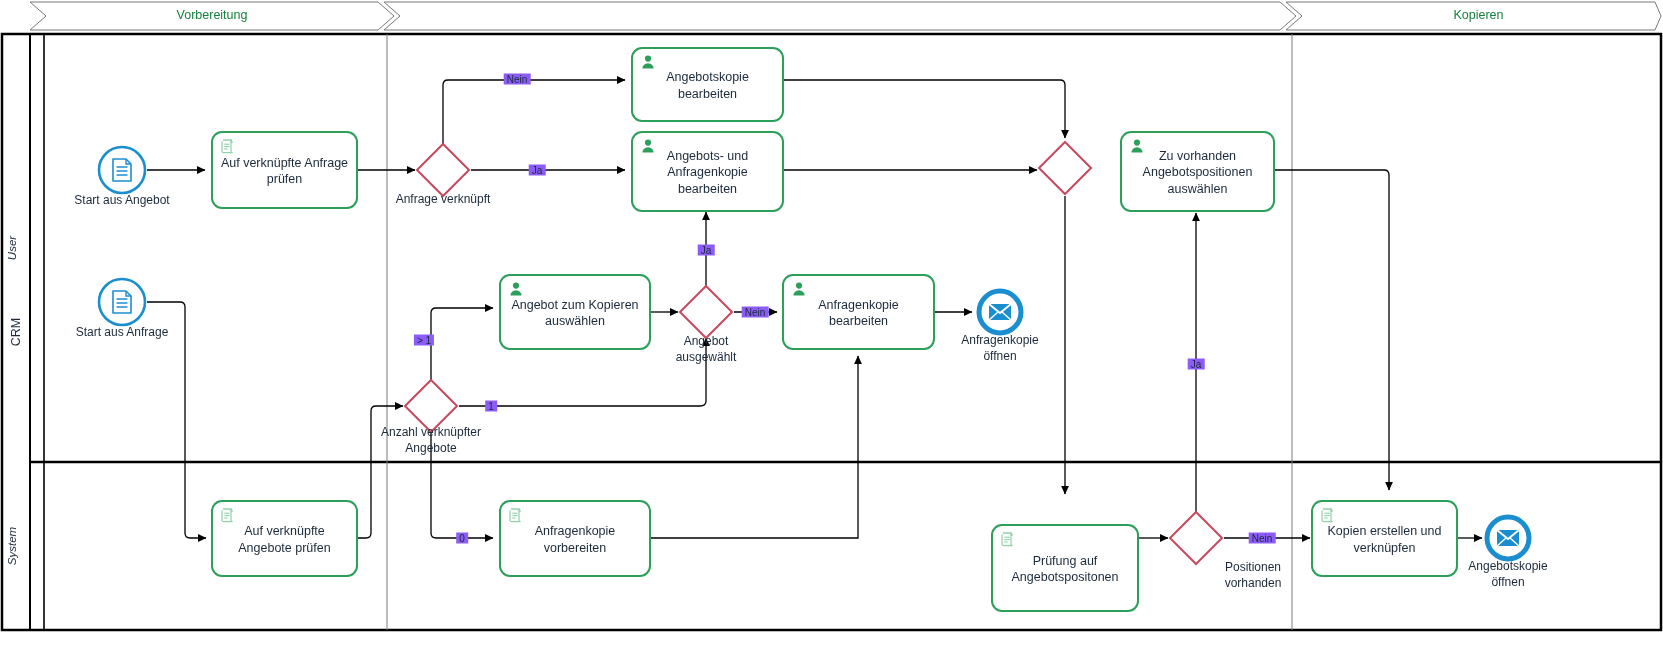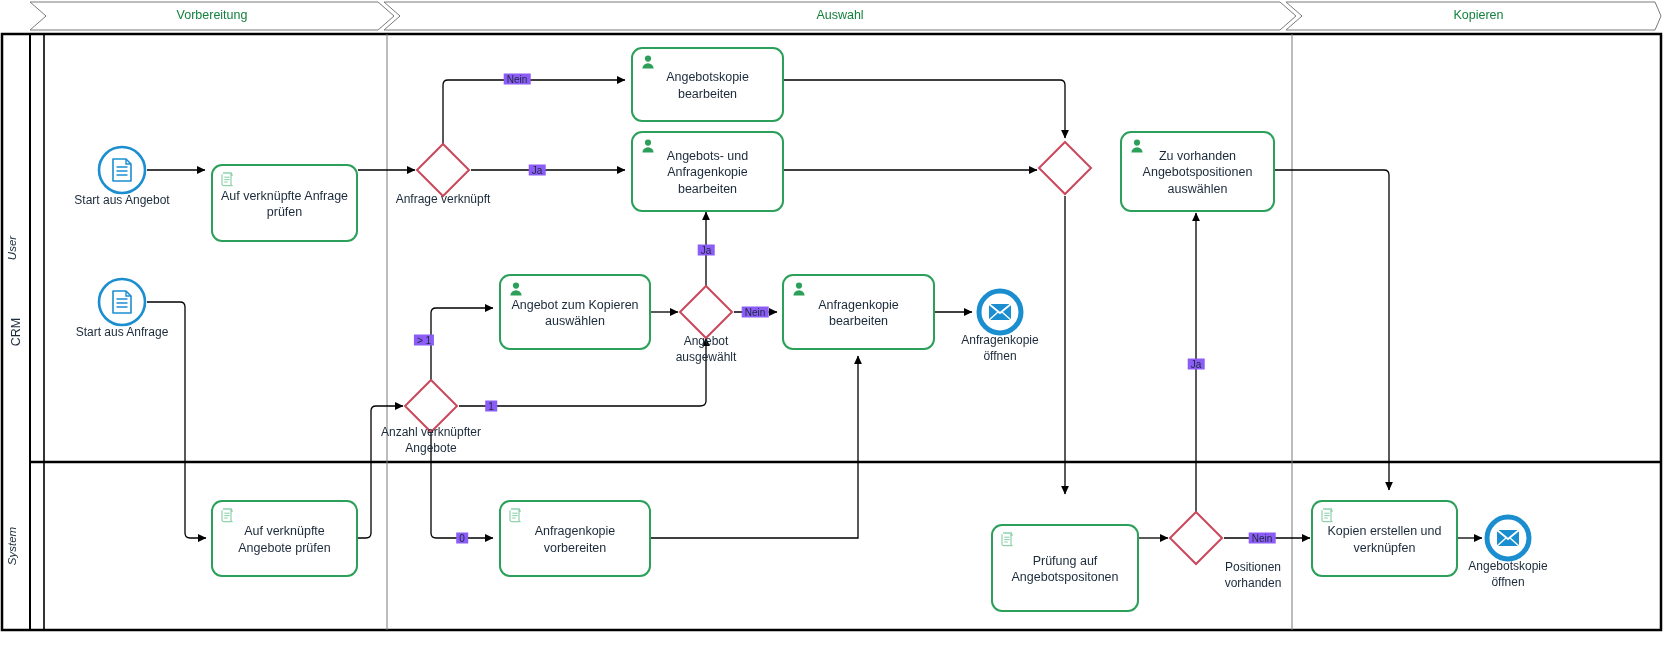--- a/index.html
+++ b/index.html
@@ -204,28 +204,27 @@
       <circle cx="1508" cy="538" r="21" fill="#fff" stroke="#1b8ed0" stroke-width="5"></circle>
       <g transform="translate(1508,538)">
         <rect x="-11" y="-8" width="22" height="16" fill="#1b8ed0"></rect>
         <path d="M-11,-8 L0,1 L11,-8" fill="none" stroke="#fff" stroke-width="1.8"></path>
         <path d="M-11,8 L-2,0 M11,8 L2,0" fill="none" stroke="#fff" stroke-width="1.4"></path>
       </g>
     </g>
   </svg>
 
   <div class="phase-label" style="left:46px;top:8px;width:332px;">Vorbereitung</div>
-  <div class="phase-label" style="left:400px;top:8px;width:880px;">Auswahl</div>
   <div class="phase-label" style="left:1302px;top:8px;width:353px;">Kopieren</div>
 
   <div class="pool-label" style="left:-284px;top:325px;width:600px;transform:rotate(-90deg);">CRM</div>
   <div class="lane-label" style="left:-63px;top:242px;width:150px;transform:rotate(-90deg);">User</div>
   <div class="lane-label" style="left:-63px;top:540px;width:150px;transform:rotate(-90deg);">System</div>
 
-  <div class="task" style="left:211px;top:131px;width:147px;height:78px;margin-top:33px;">
+  <div class="task" style="left:211px;top:131px;width:147px;height:78px;">
     <span class="task-icon">
       <svg viewBox="0 0 16 16" width="16" height="16">
         <path d="M3,2 h8 a2,2 0 0 1 0,0 v11 a1.6,1.6 0 0 0 1.6,1.6 h-9 A1.6,1.6 0 0 1 2,13 V3.3" fill="none" stroke="#8fd3ab" stroke-width="1.2"></path>
         <path d="M3,2 h8.5 a1.6,1.6 0 0 0 1.3,2.2 h-2.2" fill="none" stroke="#8fd3ab" stroke-width="1.2"></path>
         <g stroke="#8fd3ab" stroke-width="1.1">
           <line x1="4.2" y1="6.2" x2="9.6" y2="6.2"></line>
           <line x1="4.2" y1="8.6" x2="9.6" y2="8.6"></line>
           <line x1="4.2" y1="11" x2="7.6" y2="11"></line>
         </g>
       </svg>

